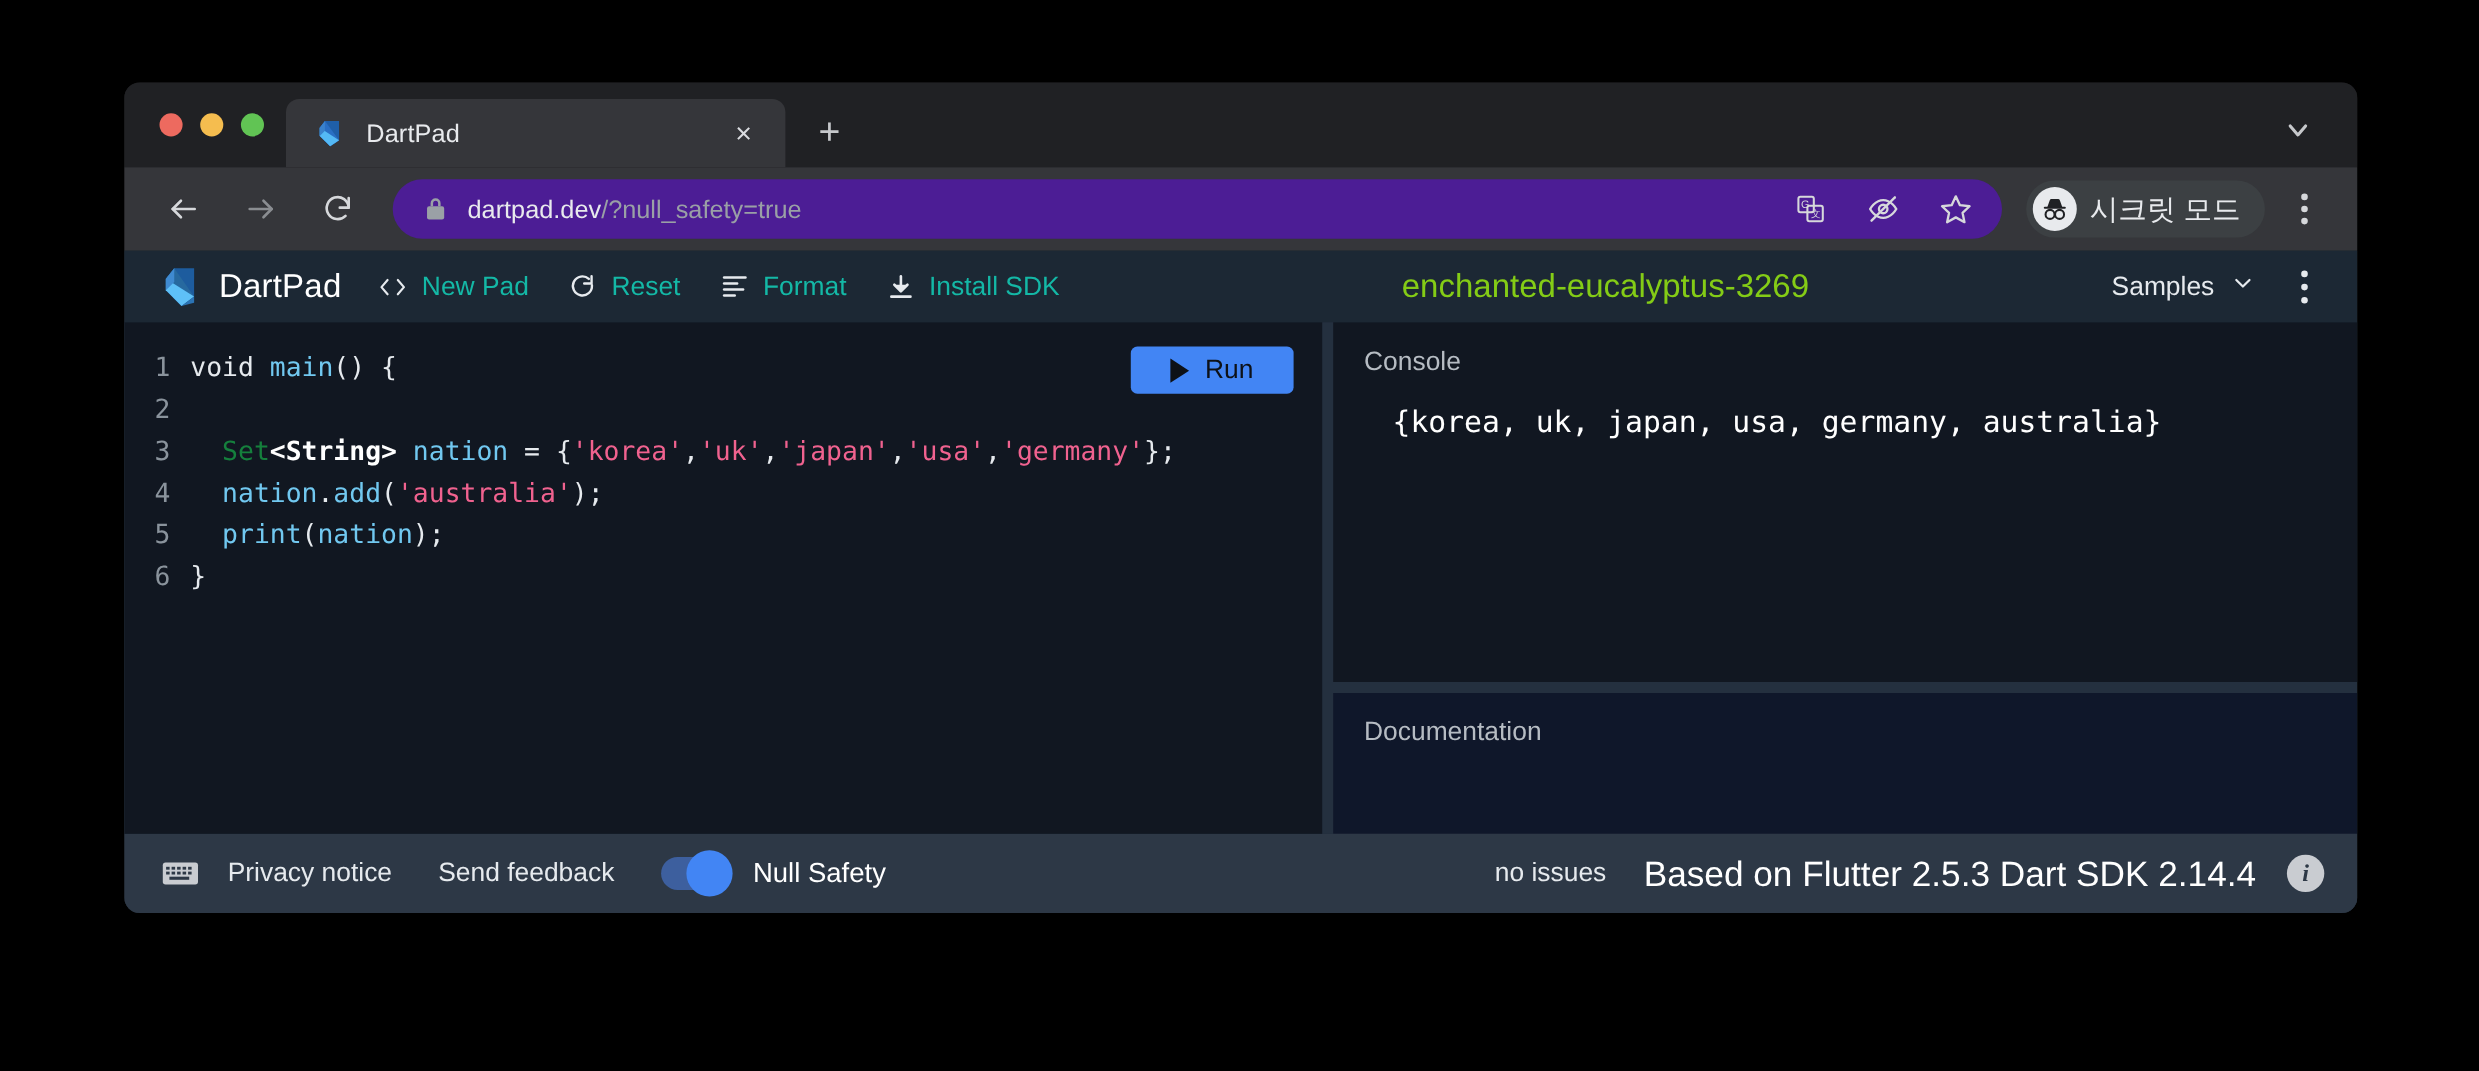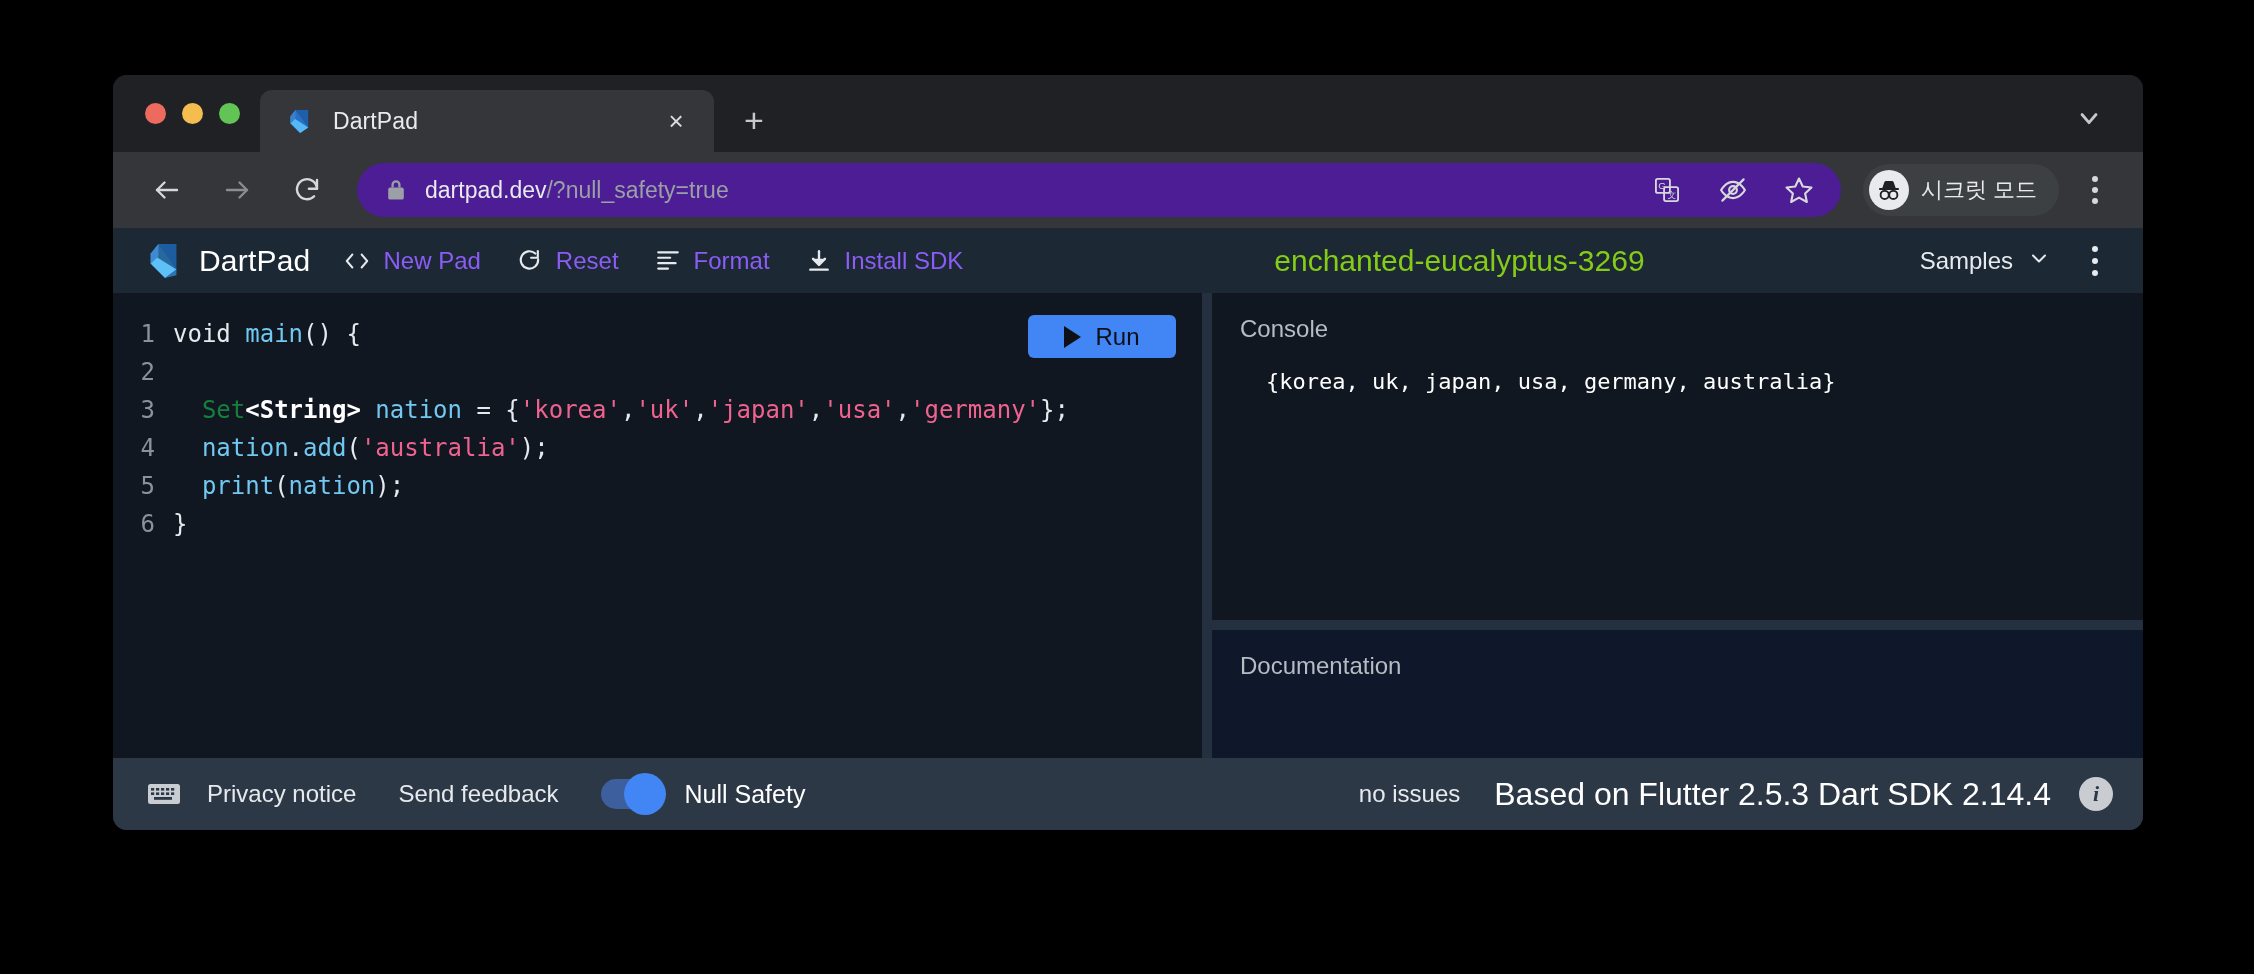--- a/index.html
+++ b/index.html
@@ -131,21 +131,21 @@
     padding: 0 22px 0 6px;
     margin-left: 14px;
     flex: 0 0 auto;
   }
   .incognito-circle {
     width: 40px; height: 40px; border-radius: 50%;
     background: #e8eaed;
     display: flex; align-items: center; justify-content: center;
     flex: 0 0 auto;
   }
-  .incognito-label { color: #e8eaed; font-size: 22px; white-space: nowrap; }
+  .incognito-label { color: #e8eaed; font-size: 26px; white-space: nowrap; }
   .kebab-btn {
     width: 48px; height: 56px;
     display: flex; flex-direction: column; align-items: center; justify-content: center;
     gap: 5px;
     margin-left: 12px;
     flex: 0 0 auto;
   }
   .kebab-dot { width: 6px; height: 6px; border-radius: 50%; background: #d6d8db; }
 
   
@@ -163,21 +163,21 @@
     display: flex;
     align-items: center;
     padding: 0 28px 0 34px;
     flex: 0 0 auto;
   }
   .dp-logo-wrap { display: flex; align-items: center; gap: 14px; margin-right: 34px; }
   .dp-logo { width: 38px; height: 40px; flex: 0 0 auto; }
   .dp-brand { color: #ffffff; font-size: 30px; letter-spacing: .2px; }
   .dp-action {
     display: flex; align-items: center; gap: 13px;
-    color: #8b5cf6; font-size: 24px;
+    color: #14b8a6; font-size: 24px;
     margin-right: 36px;
     white-space: nowrap;
   }
   .dp-action .ico { display: flex; align-items: center; justify-content: center; width: 26px; height: 26px; flex:0 0 auto; }
   .dp-title {
     flex: 1 1 auto;
     text-align: center;
     color: #84cc16;
     font-size: 30px;
     white-space: nowrap; overflow: hidden; text-overflow: ellipsis;
@@ -262,21 +262,21 @@
   .console-panel {
     background: #111721;
     flex: 0 0 auto;
     height: 327px;
     padding: 22px 28px 11px 28px;
     overflow: hidden;
   }
   .panel-label { color: #b6bcc3; font-size: 24px; }
   .console-out {
     font-family: "DejaVu Sans Mono", monospace;
-    font-size: 22px;
+    font-size: 27px;
     color: #ffffff;
     margin-top: 26px;
     padding-left: 26px;
     white-space: pre-wrap;
     word-break: break-all;
   }
   .doc-panel {
     background: #0f172a;
     flex: 1 1 auto;
     padding: 22px 28px;

